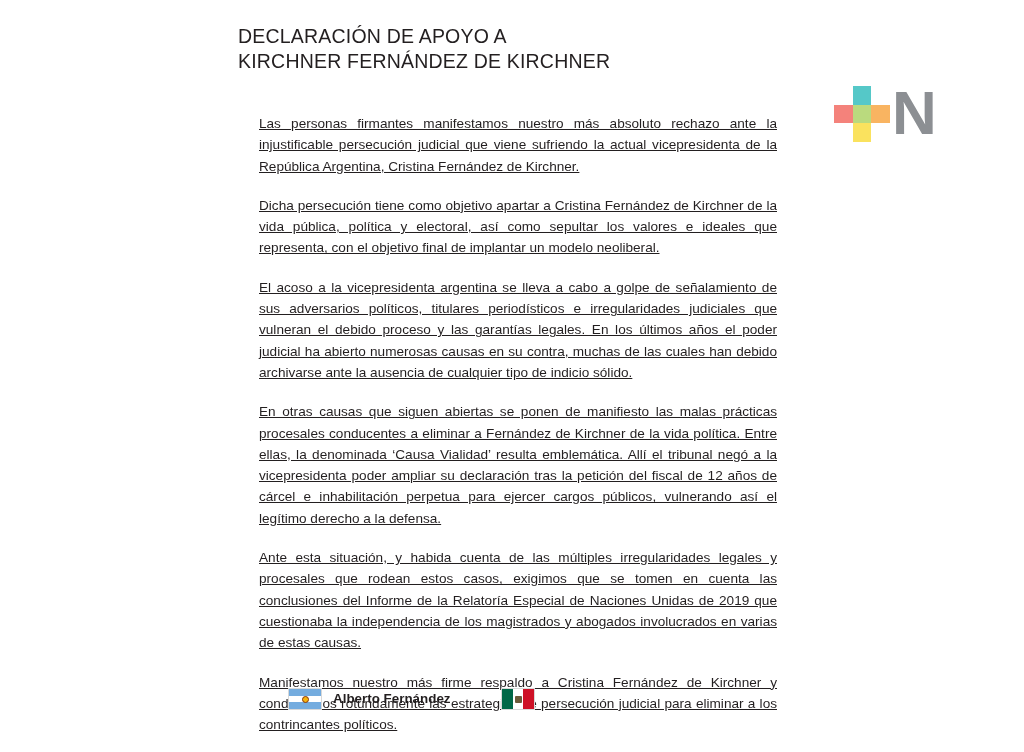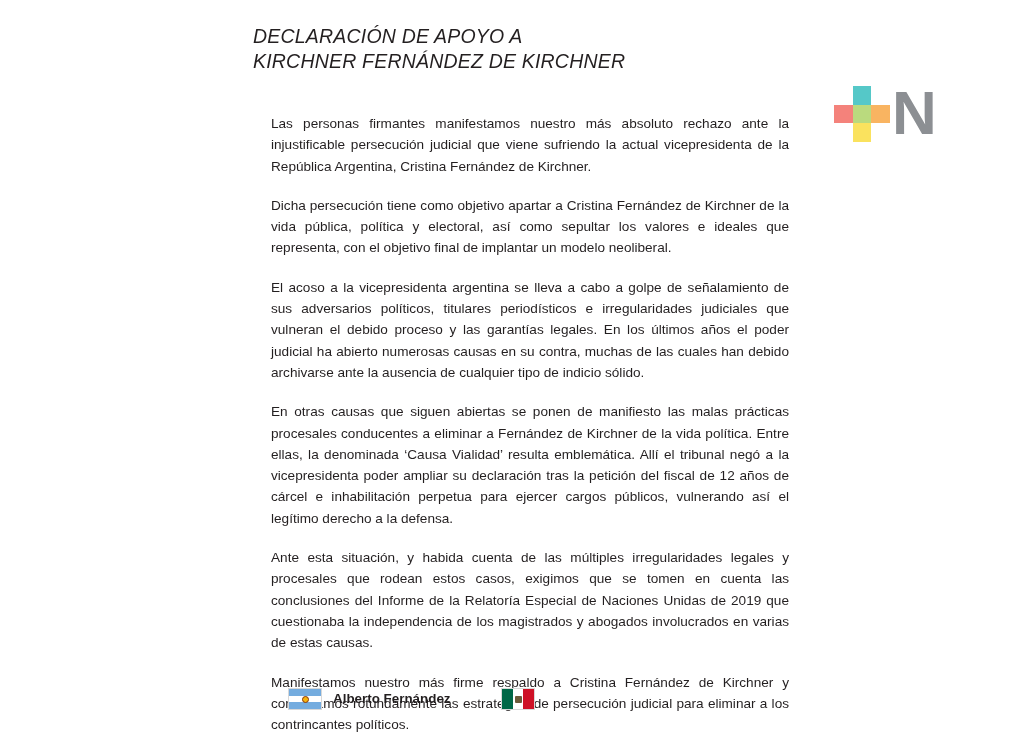--- a/index.html
+++ b/index.html
@@ -18,24 +18,23 @@
 
   .page {
     position: relative;
     width: 1024px;
     height: 752px;
   }
 
   
   .title-block {
     position: absolute;
-    left: 253px;
+    left: 238px;
     top: 24px;
     width: 560px;
-    font-style: italic;
   }
   .title-line {
     font-family: "Liberation Sans", sans-serif;
     font-size: 19.5px;
     line-height: 25px;
     letter-spacing: 0.2px;
     color: #231f20;
     font-weight: 400;
     white-space: nowrap;
   }
@@ -74,23 +73,24 @@
     font-size: 62px;
     font-weight: bold;
     color: #8c8f93;
     line-height: 62px;
     letter-spacing: -1px;
   }
 
   
   .body-block {
     position: absolute;
-    left: 271px;
+    left: 259px;
     top: 113px;
     width: 518px;
+    text-decoration: underline;
   }
   .para {
     text-align: justify;
     text-justify: inter-word;
     font-size: 13.6px;
     line-height: 21.3px;
     color: #231f20;
     margin: 0 0 18px 0;
   }
   .para:last-child { margin-bottom: 0; }

